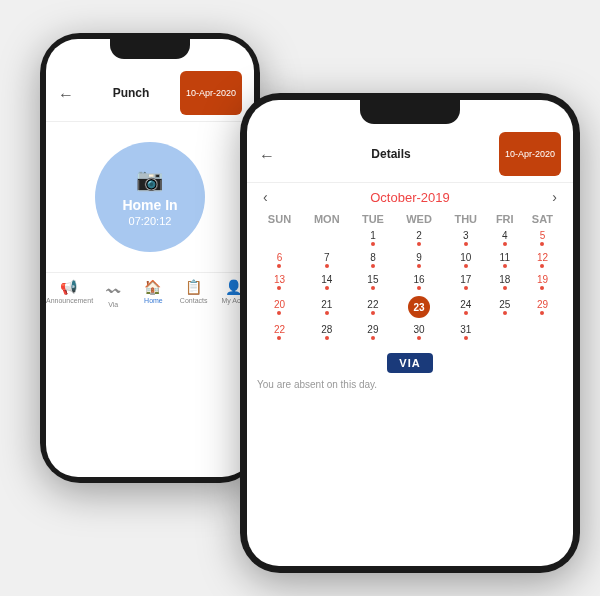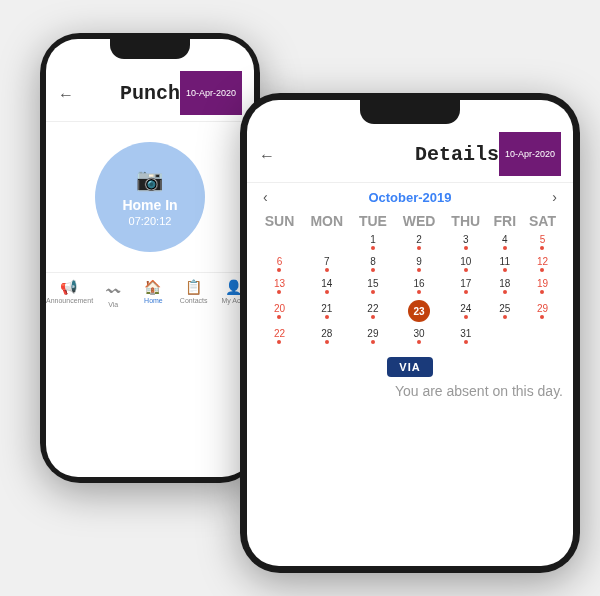--- a/index.html
+++ b/index.html
@@ -92,39 +92,38 @@
 
     
     .app-header {
       display: flex;
       align-items: center;
       justify-content: space-between;
       padding: 4px 12px 6px;
       border-bottom: 1px solid #eee;
     }
     .header-title {
-      font-size: 20px;
+      font-size: 12px;
       font-weight: 600;
       color: #222;
       flex: 1;
-      text-align: right;
-      font-family: Liberation Mono, monospace;
+      text-align: center;
     }
     .header-back {
       font-size: 16px;
       color: #555;
       cursor: pointer;
       width: 24px;
     }
     .header-date-badge {
-      background: #701a75;
+      background: #c2410c;
       color: #fff;
       font-size: 9px;
       padding: 17px 6px;
-      border-radius: 0;
+      border-radius: 6px;
       white-space: nowrap;
     }
 
     
     .phone1-content {
       flex: 1;
       display: flex;
       flex-direction: column;
       align-items: center;
       justify-content: center;
@@ -182,35 +181,35 @@
       padding: 6px 10px 4px;
     }
     .cal-nav {
       display: flex;
       align-items: center;
       justify-content: space-between;
       margin-bottom: 6px;
     }
     .cal-month-title {
       font-size: 13px;
-      font-weight: 700;
-      color: #3b82f6;
+      font-weight: 400;
+      color: #ef4444;
     }
     .cal-arrow {
       font-size: 14px;
       color: #555;
       cursor: pointer;
       padding: 0 6px;
     }
     .cal-grid {
       width: 100%;
       border-collapse: collapse;
     }
     .cal-grid th {
-      font-size: 14px;
+      font-size: 11px;
       color: #999;
       font-weight: 600;
       text-align: center;
       padding: 2px 0;
     }
     .cal-grid td {
       text-align: center;
       padding: 3px 0;
       font-size: 10px;
       color: #333;
@@ -246,23 +245,23 @@
     .via-logo {
       background: #1a3a7a;
       color: #fff;
       font-size: 11px;
       font-weight: 700;
       padding: 4px 12px;
       border-radius: 4px;
       letter-spacing: 1px;
     }
     .absent-text {
-      font-size: 14px;
+      font-size: 10px;
       color: #999;
-      text-align: right;
+      text-align: left;
       padding: 2px 10px;
     }
   </style>
 </head>
 <body>
 
 <div class="scene">
 
   <div class="phone phone1">
     <div class="phone-inner">

